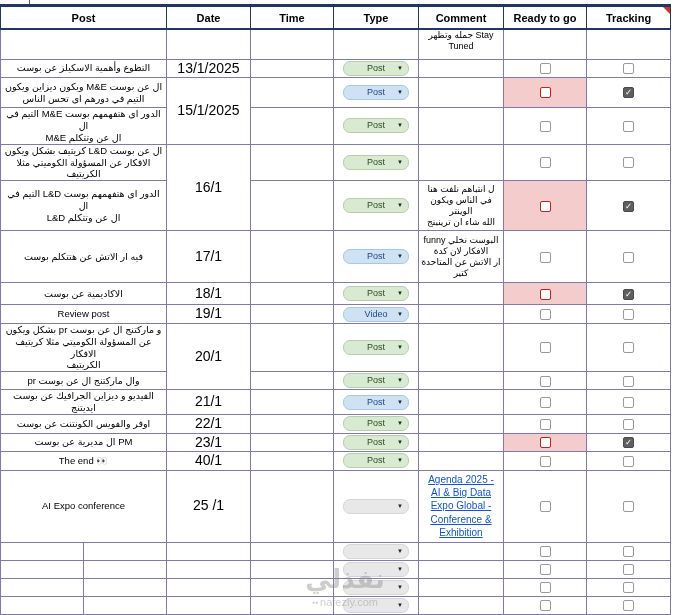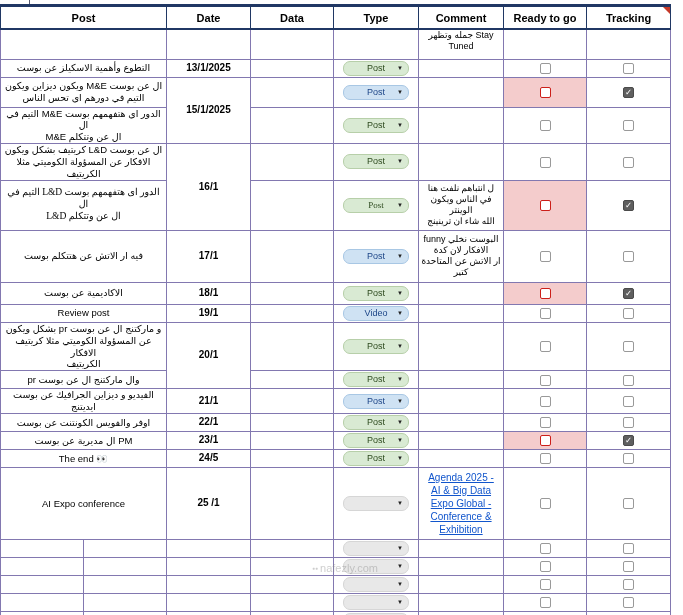--- a/index.html
+++ b/index.html
@@ -5,21 +5,21 @@
   html,body{margin:0;padding:0;background:#fff;width:683px;height:615px;overflow:hidden;
     font-family:"Liberation Sans","DejaVu Sans",sans-serif;}
   .sheet{position:relative;width:683px;height:600px;background:#fff;}
   .topstrip{position:relative;width:670px;height:4px;background:#fff;}
   .topstrip .tick{position:absolute;left:29px;top:0;width:1px;height:4px;background:#55586e;}
   table{border-collapse:collapse;table-layout:fixed;width:670px;}
   td,th{padding:0 2px;text-align:center;vertical-align:middle;overflow:hidden;}
   td{border:1px solid #8278b0;font-size:9.5px;color:#000;line-height:1.25;}
   thead th{border:1px solid #203764;border-top:3px solid #203764;border-bottom:2px solid #203764;
     font-size:11px;font-weight:bold;color:#000;height:21px;background:#fff;position:relative;}
-  .date{font-size:10px;font-weight:bold;}
+  .date{font-size:14px;}
   .cmt{font-size:9px;line-height:1.22;}
   .bidiv{white-space:pre-line;direction:ltr;}
   .cliptop{vertical-align:top;padding-top:0;}
   .pink{background:#f4cccc;}
   .cb{display:inline-block;width:11px;height:11px;box-sizing:border-box;border:1.5px solid #999;
     border-radius:2px;background:#fff;vertical-align:middle;}
   .cb.red{border-color:#cc1f1a;}
   .cb.checked{border:1px solid #4a4a4a;background:#5f5f5f;color:#fff;font-size:8.5px;line-height:9px;}
   .pill{position:relative;display:inline-block;width:64px;height:13px;border-radius:7px;
     font-size:9px;line-height:13px;vertical-align:middle;}
@@ -51,21 +51,21 @@
         <col style="width:83px">
       <col style="width:85px">
         <col style="width:85px">
         <col style="width:83px">
         <col style="width:84px">
     </colgroup>
     <thead>
       <tr>
         <th colspan="2">Post</th>
         <th>Date</th>
-        <th>Data</th>
+        <th>Time</th>
         <th>Type</th>
         <th>Comment</th>
         <th>Ready to go</th>
         <th><span>Tracking</span><span class="redtri"></span></th>
       </tr>
     </thead>
     <tbody id="tb">
         <tr style="height: 30px;">
           <td colspan="2" class="post bidiv"></td>
           <td class="date"></td>
@@ -107,21 +107,21 @@
         <tr style="height: 30px;">
           <td colspan="2" class="post bidiv"><bdi>ويكون</bdi> <bdi>بشكل</bdi> <bdi>كريتيف</bdi> <bdi>L&amp;D</bdi> <bdi>بوست</bdi> <bdi>عن</bdi> <bdi>ال</bdi>
 <bdi>مثلا</bdi> <bdi>الكوميتي</bdi> <bdi>المسؤولة</bdi> <bdi>عن</bdi> <bdi>الافكار</bdi> <bdi>الكريتيف</bdi></td>
           <td class="date" rowspan="2">16/1</td>
           <td></td>
           <td><div class="pill green"><span>Post</span><span class="arr">▼</span></div></td>
           <td class="cmt"></td>
           <td><span class="cb"></span></td>
           <td><span class="cb"></span></td>
         </tr>
-        <tr style="height: 50px; font-family: Liberation Serif, serif;">
+        <tr style="height: 50px;">
           <td colspan="2" class="post bidiv"><bdi>في</bdi> <bdi>التيم</bdi> <bdi>L&amp;D</bdi> <bdi>بوست</bdi> <bdi>هتفهمهم</bdi> <bdi>اى</bdi> <bdi>الدور</bdi> <bdi>ال</bdi>
 <bdi>L&amp;D</bdi> <bdi>وتتكلم</bdi> <bdi>عن</bdi> <bdi>ال</bdi></td>
           <td></td>
           <td><div class="pill green"><span>Post</span><span class="arr">▼</span></div></td>
           <td class="cmt bidiv"><bdi>هنا</bdi> <bdi>نلفت</bdi> <bdi>انتباهم</bdi> <bdi>ل</bdi>
 <bdi>ويكون</bdi> <bdi>الناس</bdi> <bdi>في</bdi> <bdi>الوينتر</bdi>
 <bdi>ترينينج</bdi> <bdi>ان</bdi> <bdi>شاء</bdi> <bdi>الله</bdi></td>
           <td class="pink"><span class="cb red"></span></td>
           <td><span class="cb checked">✓</span></td>
         </tr>
@@ -196,21 +196,21 @@
           <td colspan="2" class="post bidiv"><bdi>بوست</bdi> <bdi>عن</bdi> <bdi>مديرية</bdi> <bdi>ال</bdi> <bdi>PM</bdi></td>
           <td class="date">23/1</td>
           <td></td>
           <td><div class="pill green"><span>Post</span><span class="arr">▼</span></div></td>
           <td class="cmt"></td>
           <td class="pink"><span class="cb red"></span></td>
           <td><span class="cb checked">✓</span></td>
         </tr>
         <tr style="height: 18px;">
           <td colspan="2" class="post bidiv"><bdi>The</bdi> <bdi>end</bdi> <bdi>👀</bdi></td>
-          <td class="date">24/5</td>
+          <td class="date">40/1</td>
           <td></td>
           <td><div class="pill green"><span>Post</span><span class="arr">▼</span></div></td>
           <td class="cmt"></td>
           <td><span class="cb"></span></td>
           <td><span class="cb"></span></td>
         </tr>
         <tr style="height: 72px;">
           <td colspan="2" class="post bidiv"><bdi>AI</bdi> <bdi>Expo</bdi> <bdi>conference</bdi></td>
           <td class="date">25 /1</td>
           <td></td>
@@ -270,15 +270,16 @@
           <td></td>
           <td><div class="pill gray"><span></span></div></td>
           <td class="cmt"></td>
           <td></td>
           <td></td>
         </tr>
       </tbody>
   </table>
 
   <div class="wm">
+    <div class="logo" dir="rtl">نفذلي</div>
     <div class="dom"><span class="dots">●●</span><span>nafezly.com</span></div>
   </div>
 </div>
 
 </body></html>

